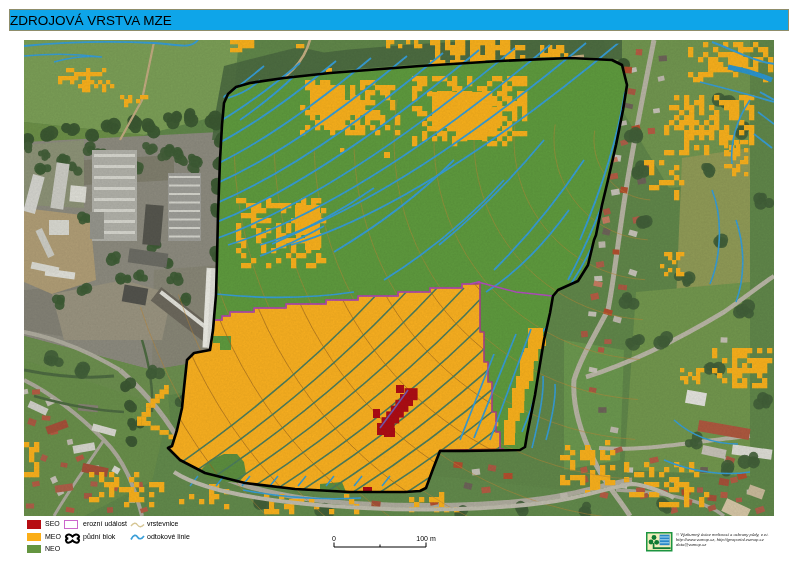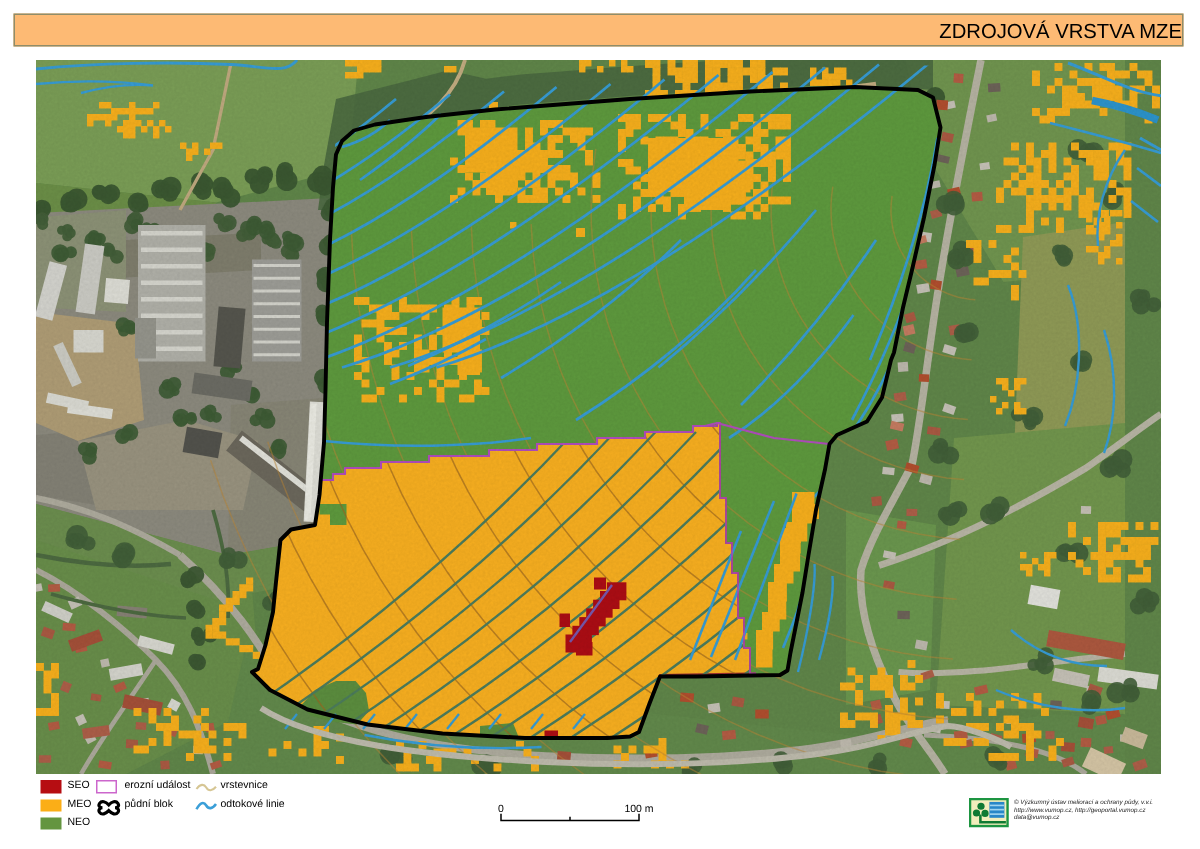--- a/index.html
+++ b/index.html
@@ -1,16 +1,16 @@
 <!DOCTYPE html>
 <html><head><meta charset="utf-8">
 <style>
 html,body{margin:0;padding:0;background:#fff;}
 body{width:800px;height:566px;font-family:"Liberation Sans",sans-serif;position:relative;overflow:hidden;}
-#hdr{position:absolute;left:9px;top:9px;width:778px;height:20px;background:#fdba74;border:1px solid #8f8d6a;text-align:right;line-height:21px;font-size:13.5px;color:#000;}
+#hdr{position:absolute;left:9px;top:9px;width:778px;height:20px;background:#0ea5e9;border:1px solid #8f8d6a;text-align:left;line-height:21px;font-size:13.5px;color:#000;}
 </style></head>
 <body>
 <div id="hdr">ZDROJOVÁ VRSTVA MZE</div>
 <svg id="map" width="750" height="476" viewBox="0 0 750 476" style="position:absolute;left:24px;top:40px">
 <defs>
 <clipPath id="meoclip">
         <polygon points="190.0,280.0 198.0,280.0 198.0,276.0 198.0,276.0 206.0,276.0 206.0,272.0 206.0,272.0 214.0,272.0 214.0,272.0 222.0,272.0 222.0,272.0 230.0,272.0 230.0,268.0 230.0,268.0 238.0,268.0 238.0,268.0 246.0,268.0 246.0,268.0 254.0,268.0 254.0,268.0 262.0,268.0 262.0,264.0 262.0,264.0 270.0,264.0 270.0,264.0 278.0,264.0 278.0,264.0 286.0,264.0 286.0,264.0 294.0,264.0 294.0,264.0 302.0,264.0 302.0,260.0 302.0,260.0 310.0,260.0 310.0,260.0 318.0,260.0 318.0,260.0 326.0,260.0 326.0,260.0 334.0,260.0 334.0,256.0 334.0,256.0 342.0,256.0 342.0,256.0 350.0,256.0 350.0,256.0 358.0,256.0 358.0,256.0 366.0,256.0 366.0,256.0 374.0,256.0 374.0,252.0 374.0,252.0 382.0,252.0 382.0,252.0 390.0,252.0 390.0,252.0 398.0,252.0 398.0,252.0 406.0,252.0 406.0,248.0 406.0,248.0 414.0,248.0 414.0,248.0 422.0,248.0 422.0,248.0 430.0,248.0 430.0,248.0 438.0,248.0 438.0,244.0 438.0,244.0 446.0,244.0 446.0,244.0 454.0,244.0 454.0,242.0 456.0,242.0 456.0,252.0 456.0,252.0 456.0,262.0 456.0,262.0 456.0,272.0 456.0,272.0 456.0,282.0 456.0,282.0 456.0,292.0 460.0,292.0 460.0,292.0 460.0,302.0 460.0,302.0 460.0,312.0 460.0,312.0 460.0,322.0 464.0,322.0 464.0,322.0 464.0,332.0 464.0,332.0 464.0,342.0 468.0,342.0 468.0,342.0 468.0,352.0 468.0,352.0 468.0,362.0 468.0,362.0 468.0,372.0 472.0,372.0 472.0,372.0 472.0,382.0 472.0,382.0 472.0,392.0 476.0,392.0 476.0,392.0 476.0,402.0 476.0,402.0 476.0,409.0 480.0,409.0 474.0,409.0 416.0,410.0 409.0,429.0 402.0,448.0 396.0,451.0 381.0,452.0 326.0,452.0 271.0,449.0 221.0,443.0 181.0,433.0 156.0,420.0 144.0,408.0 148.0,406.0 153.0,390.0 158.0,368.0 160.0,348.0 163.0,320.0 170.0,313.0 186.0,310.0 189.0,290.0"></polygon>
       </clipPath>
 <clipPath id="fanclip">
         <polygon points="200.0,45.0 260.0,14.0 306.0,8.0 396.0,2.0 476.0,0.0 546.0,0.0 598.0,4.0 603.0,45.0 599.0,70.0 592.0,105.0 584.0,140.0 578.0,165.0 572.0,195.0 570.0,200.0 564.0,225.0 554.0,241.0 534.0,250.0 529.0,256.0 526.0,273.0 520.0,300.0 515.0,330.0 511.0,355.0 506.0,380.0 499.0,395.0 488.0,405.0 478.0,410.0 190.0,278.0 192.0,255.0 193.0,220.0 194.0,175.0 196.0,120.0 198.0,85.0"></polygon>

